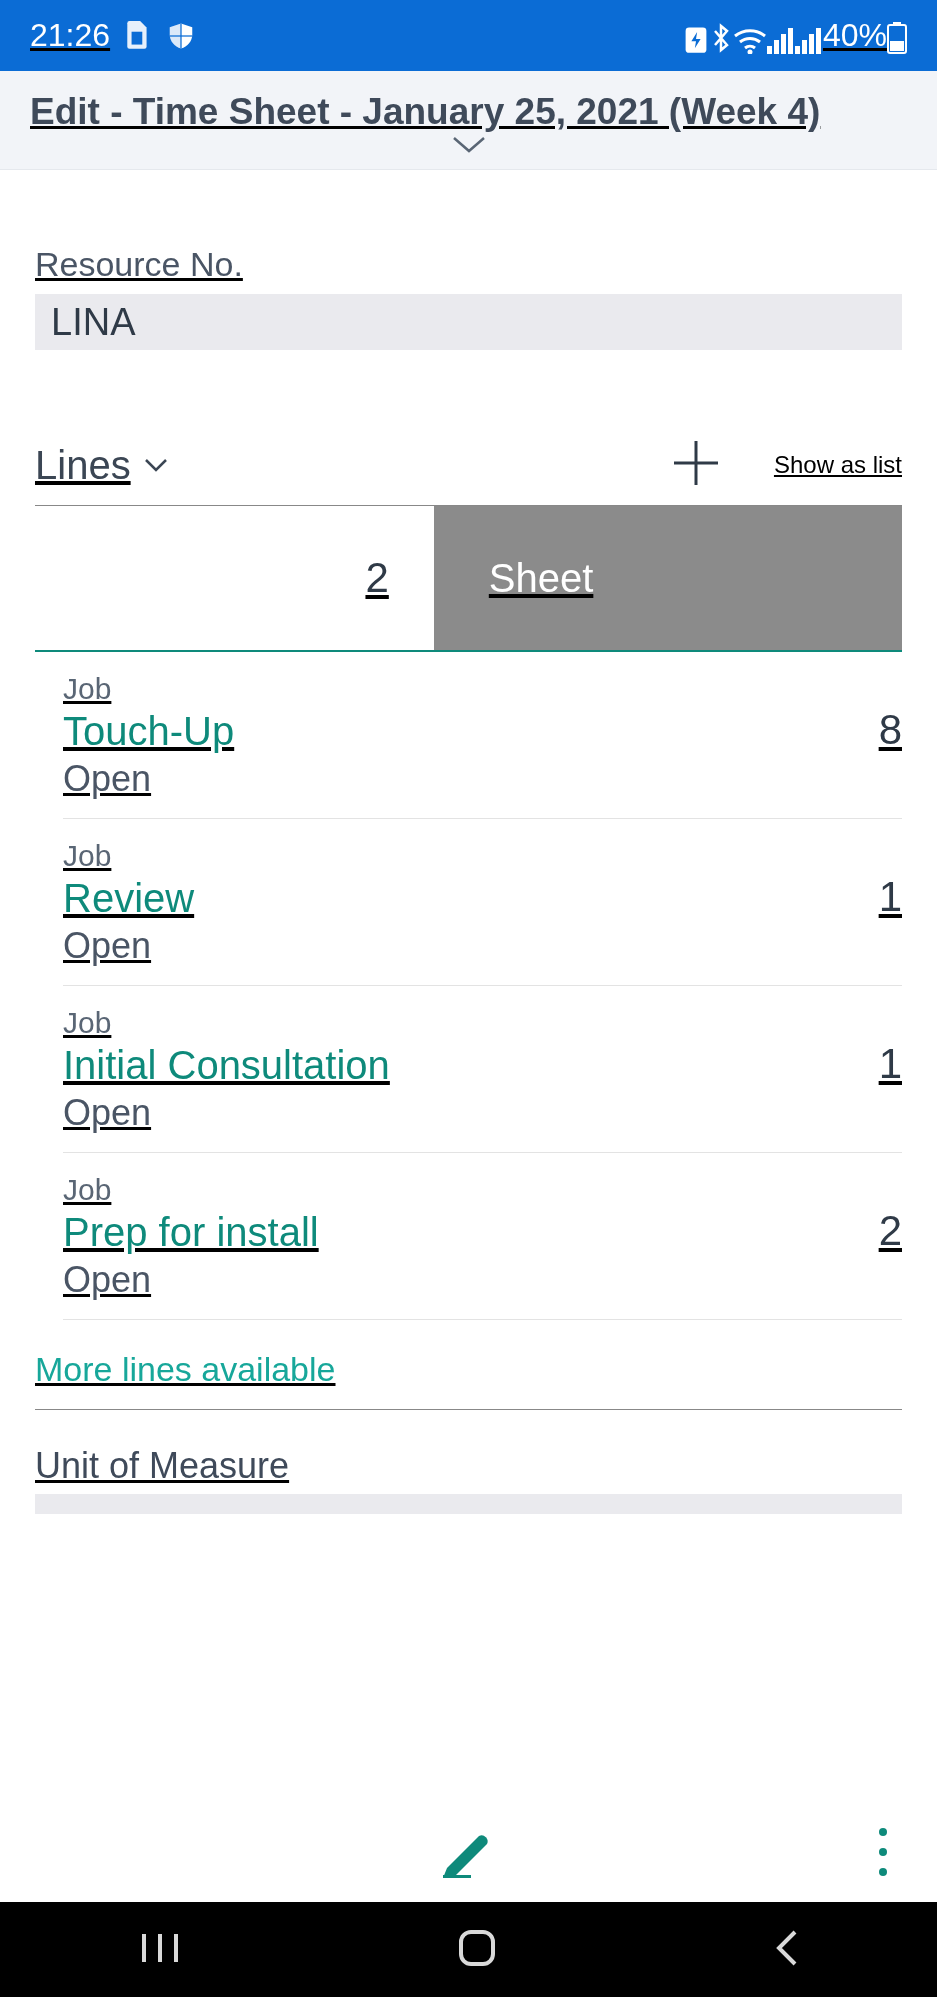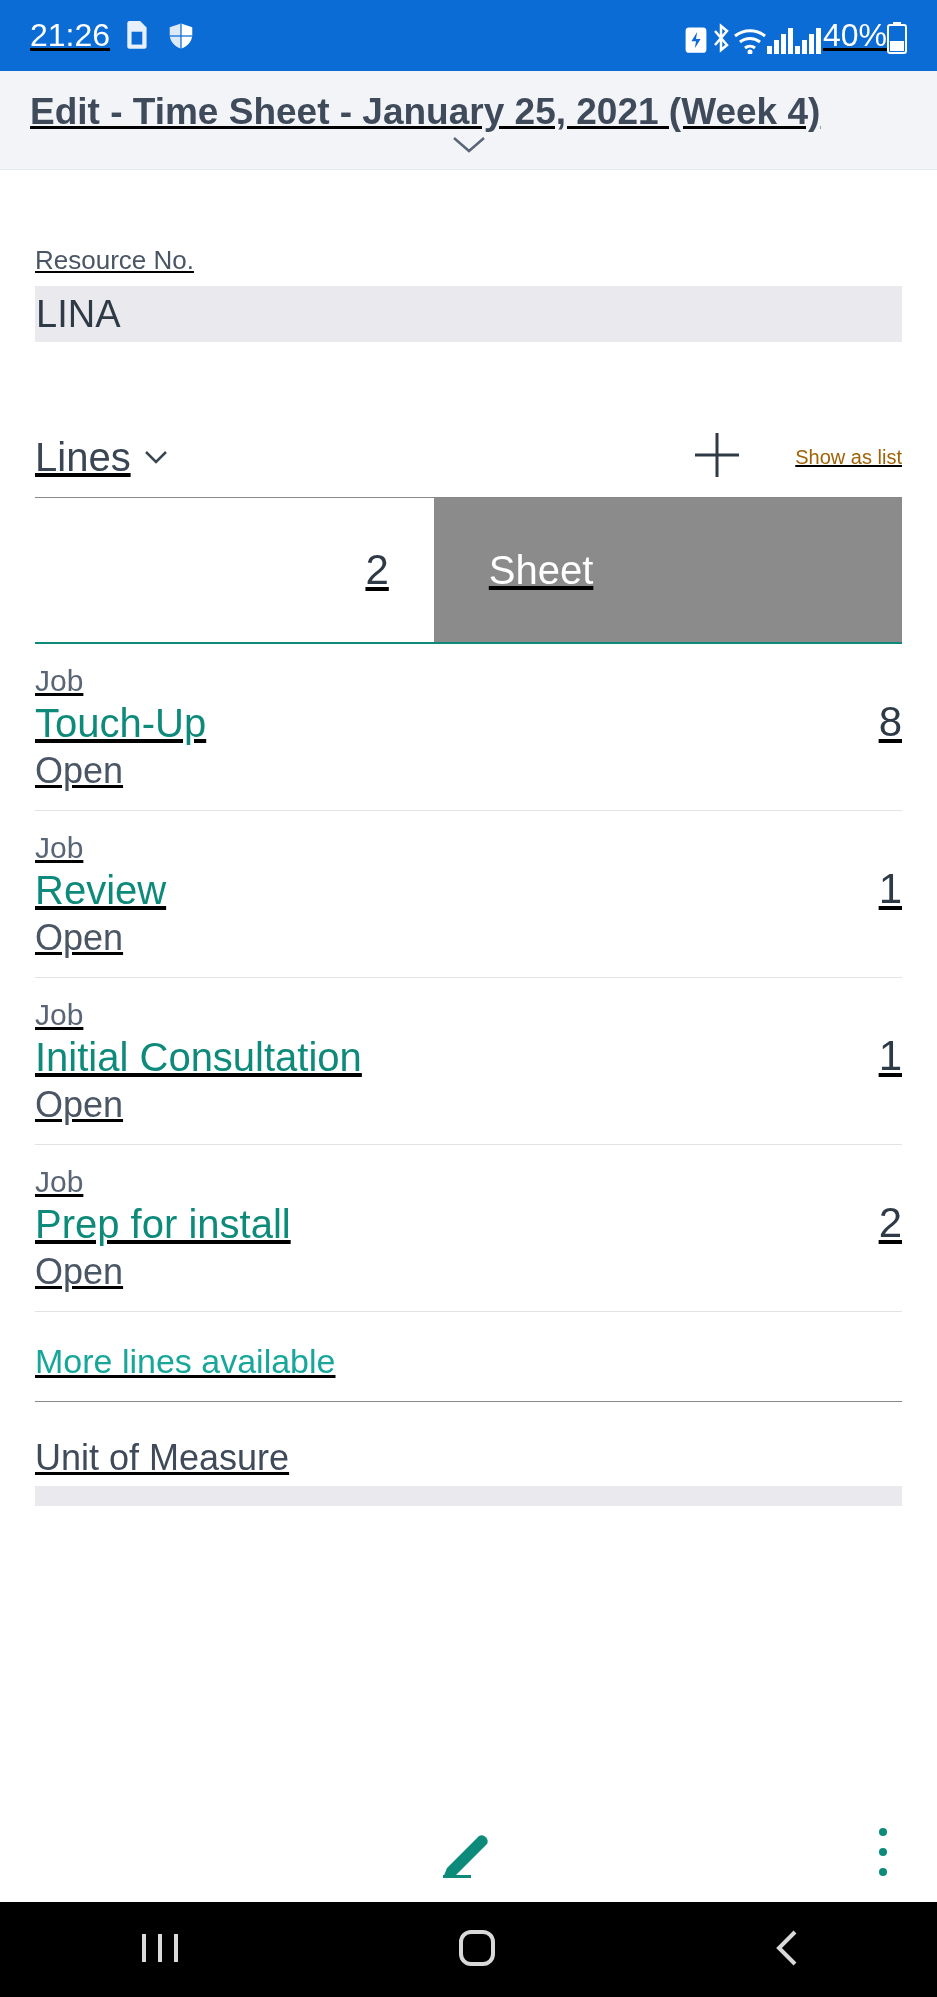--- a/index.html
+++ b/index.html
@@ -18,34 +18,34 @@
   .page-title { font-size:37px; color:#3f4a5a; font-weight:600; align-self:flex-start;}
   .chevron-down { margin-top:2px; }
 
   
   .content { padding: 20px 35px 0 35px; }
   .section-head { display:flex; align-items:baseline; justify-content:space-between; border-bottom:1px solid #777;}
   .section-title { font-size:50px; color:#2f3a47; font-weight:400; padding-bottom:10px;}
   .show-more { font-size:32px; color:#5a6675; }
 
   .field-block { margin-top:55px; }
-  .field-label { font-size:26px; color:#4a5565; margin-bottom:10px;}
-  .field-input { width:100%; background:#eaeaee; border:none; height:56px; font-size:38px; color:#2f3a47; padding:4px 1px; }
+  .field-label { font-size:34px; color:#4a5565; margin-bottom:10px;}
+  .field-input { width:100%; background:#eaeaee; border:none; height:56px; font-size:38px; color:#2f3a47; padding:4px 16px; }
 
   .lines-head { margin-top:85px; display:flex; align-items:center; justify-content:space-between; border-bottom:1px solid #888; padding-bottom:10px;}
   .lines-title { display:flex; align-items:center; gap:12px; font-size:40px; color:#3b4654;}
   .lines-right { display:flex; align-items:center; gap:50px;}
   .add-btn { }
-  .showas { font-size:20px; color:#a16207;}
+  .showas { font-size:24px; color:#000000;}
 
   .swipe-row { display:flex; height:146px; border-bottom:2px solid #0e8a7b;}
   .swipe-left { flex:0 0 46%; background:#fff; display:flex; align-items:center; justify-content:flex-end; padding-right:45px; font-size:42px; color:#2f3a47;}
   .swipe-right { flex:1; background:#8b8b8b; display:flex; align-items:center; padding-left:55px; font-size:40px; color:#fff;}
 
-  .line-item { padding:20px 0 18px 0; border-bottom:1px solid #e3e3e3;}
+  .line-item { padding:20px 0 18px 0; border-bottom:1px solid #e3e3e3;margin-left:28px;}
   .li-row1 { display:flex; justify-content:space-between; align-items:flex-end;}
   .li-type { font-size:30px; color:#5a6675;}
   .li-name { font-size:40px; color:#0e8a7b; margin-top:2px;}
   .li-qty { font-size:42px; color:#2f3a47;}
   .li-status { font-size:36px; color:#4a5565; margin-top:4px;}
 
   .more-link { color:#17a79a; font-size:34px; padding:30px 0 15px 0; display:block;}
   .sep { border-top:1px solid #888; margin-top:5px;}
 
   .uom-block { margin-top:35px;}

